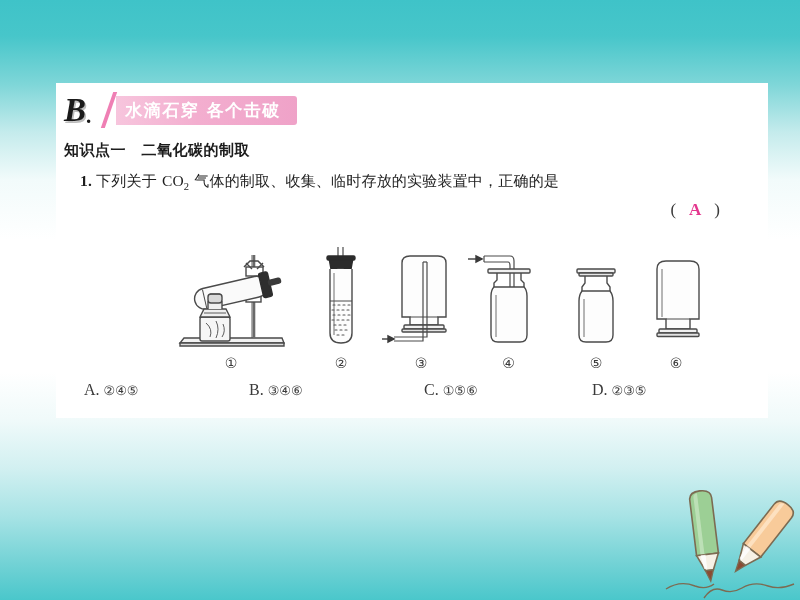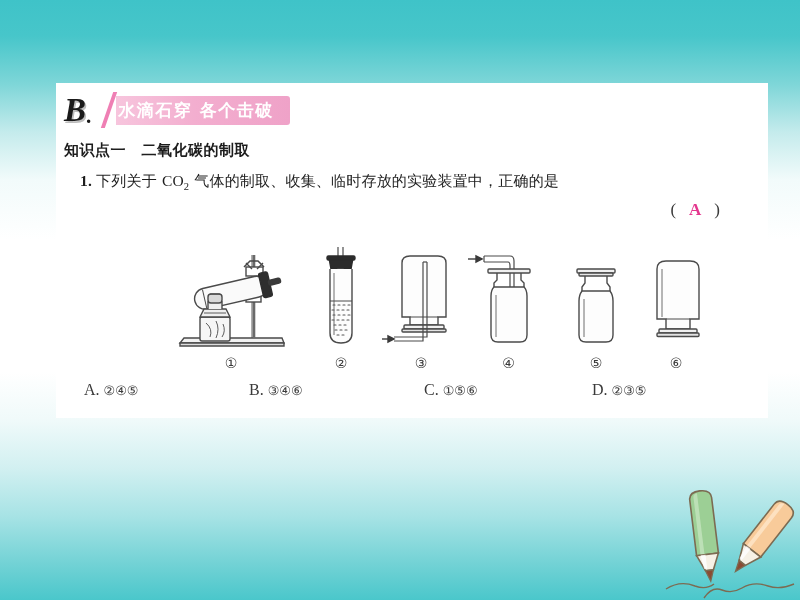--- a/index.html
+++ b/index.html
@@ -90,21 +90,21 @@
     position: absolute;
     left: 8px;
     top: -1px;
     width: 3.5px;
     height: 36px;
     background: #ef7fb4;
     transform: skewX(-19deg);
   }
   .banner-badge {
     height: 29px;
-    padding: 0 16px 0 2px;
+    padding: 0 16px 0 9px;
     margin-left: -4px;
     display: flex;
     align-items: center;
     background: linear-gradient(to right, #f7c5dd 0%, #f3aecf 45%, #efa2c8 100%);
     border-radius: 0 3px 3px 0;
   }
   .banner-badge span {
     font-family: "DejaVu Sans", sans-serif;
     font-size: 17px;
     font-weight: bold;

